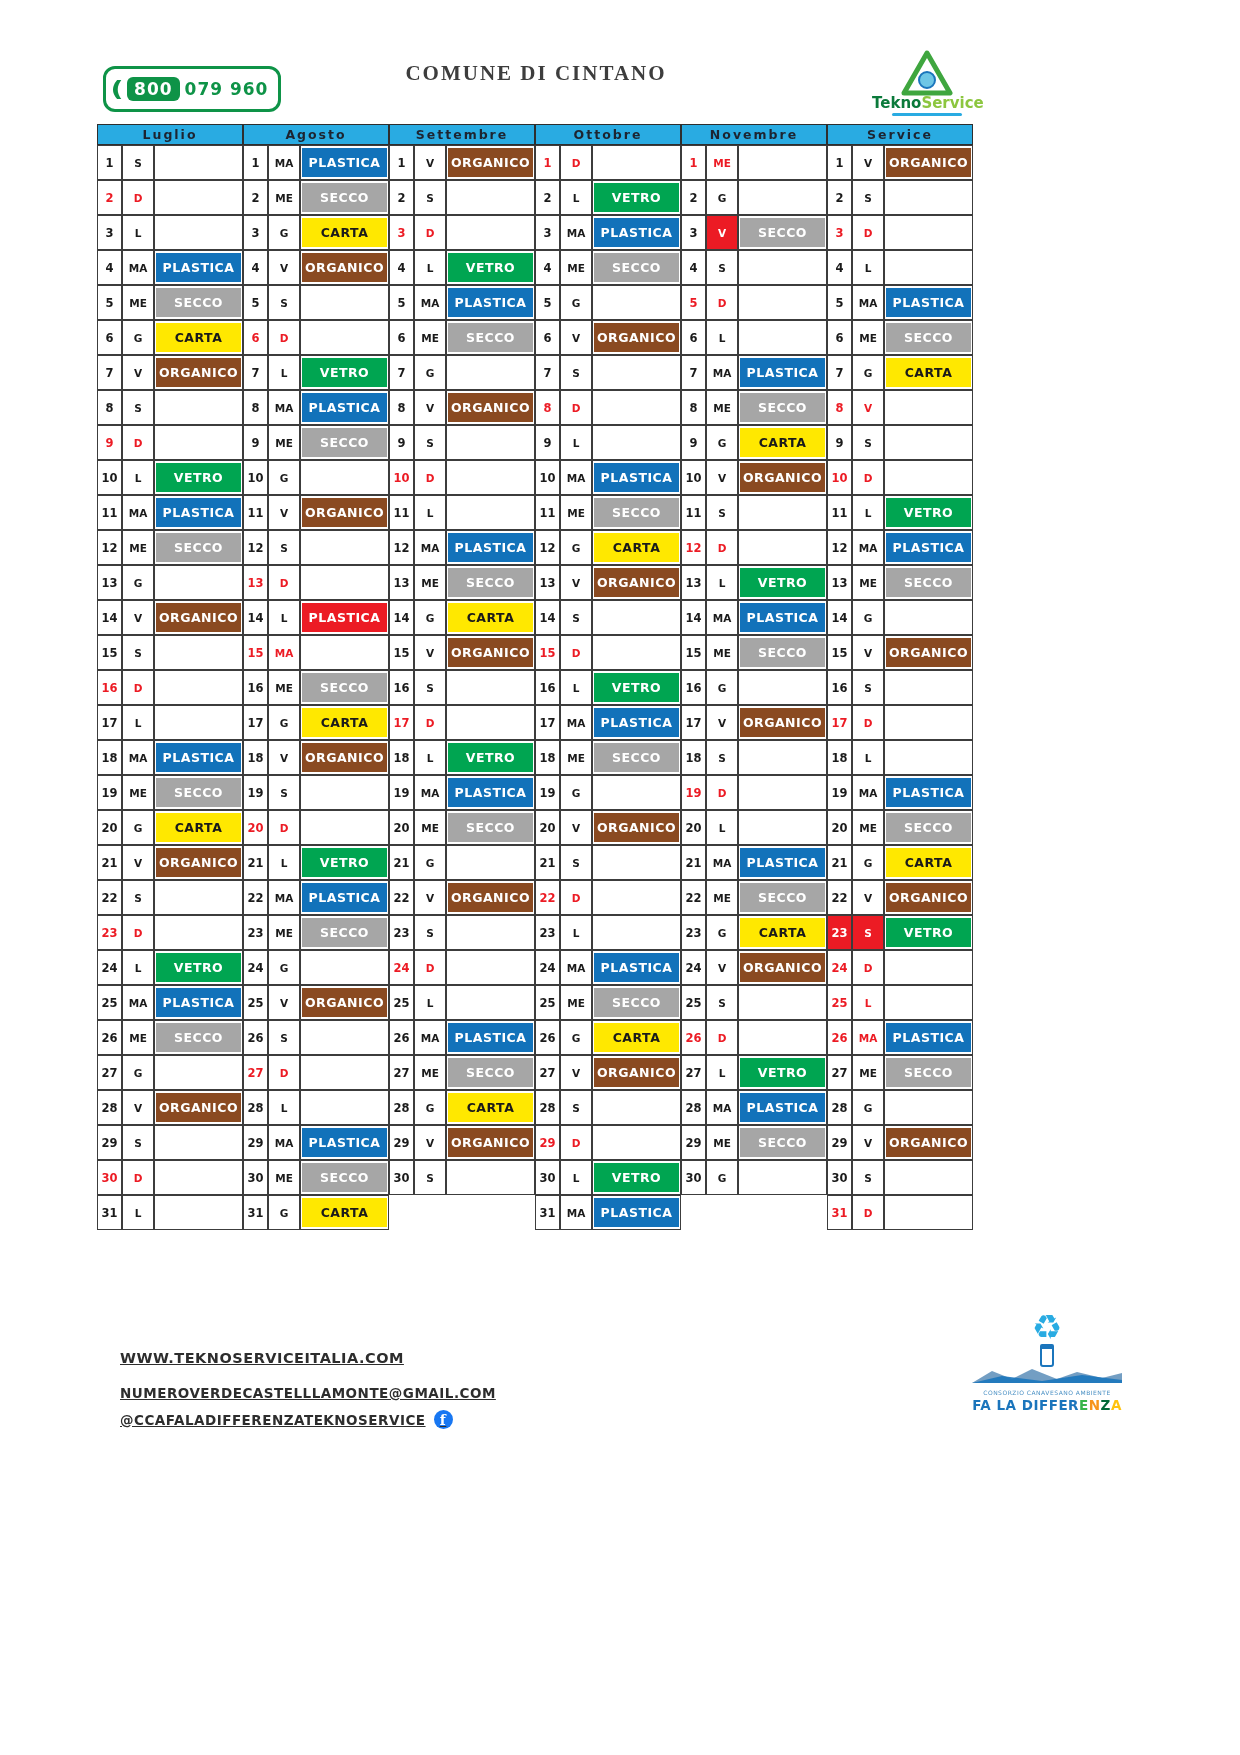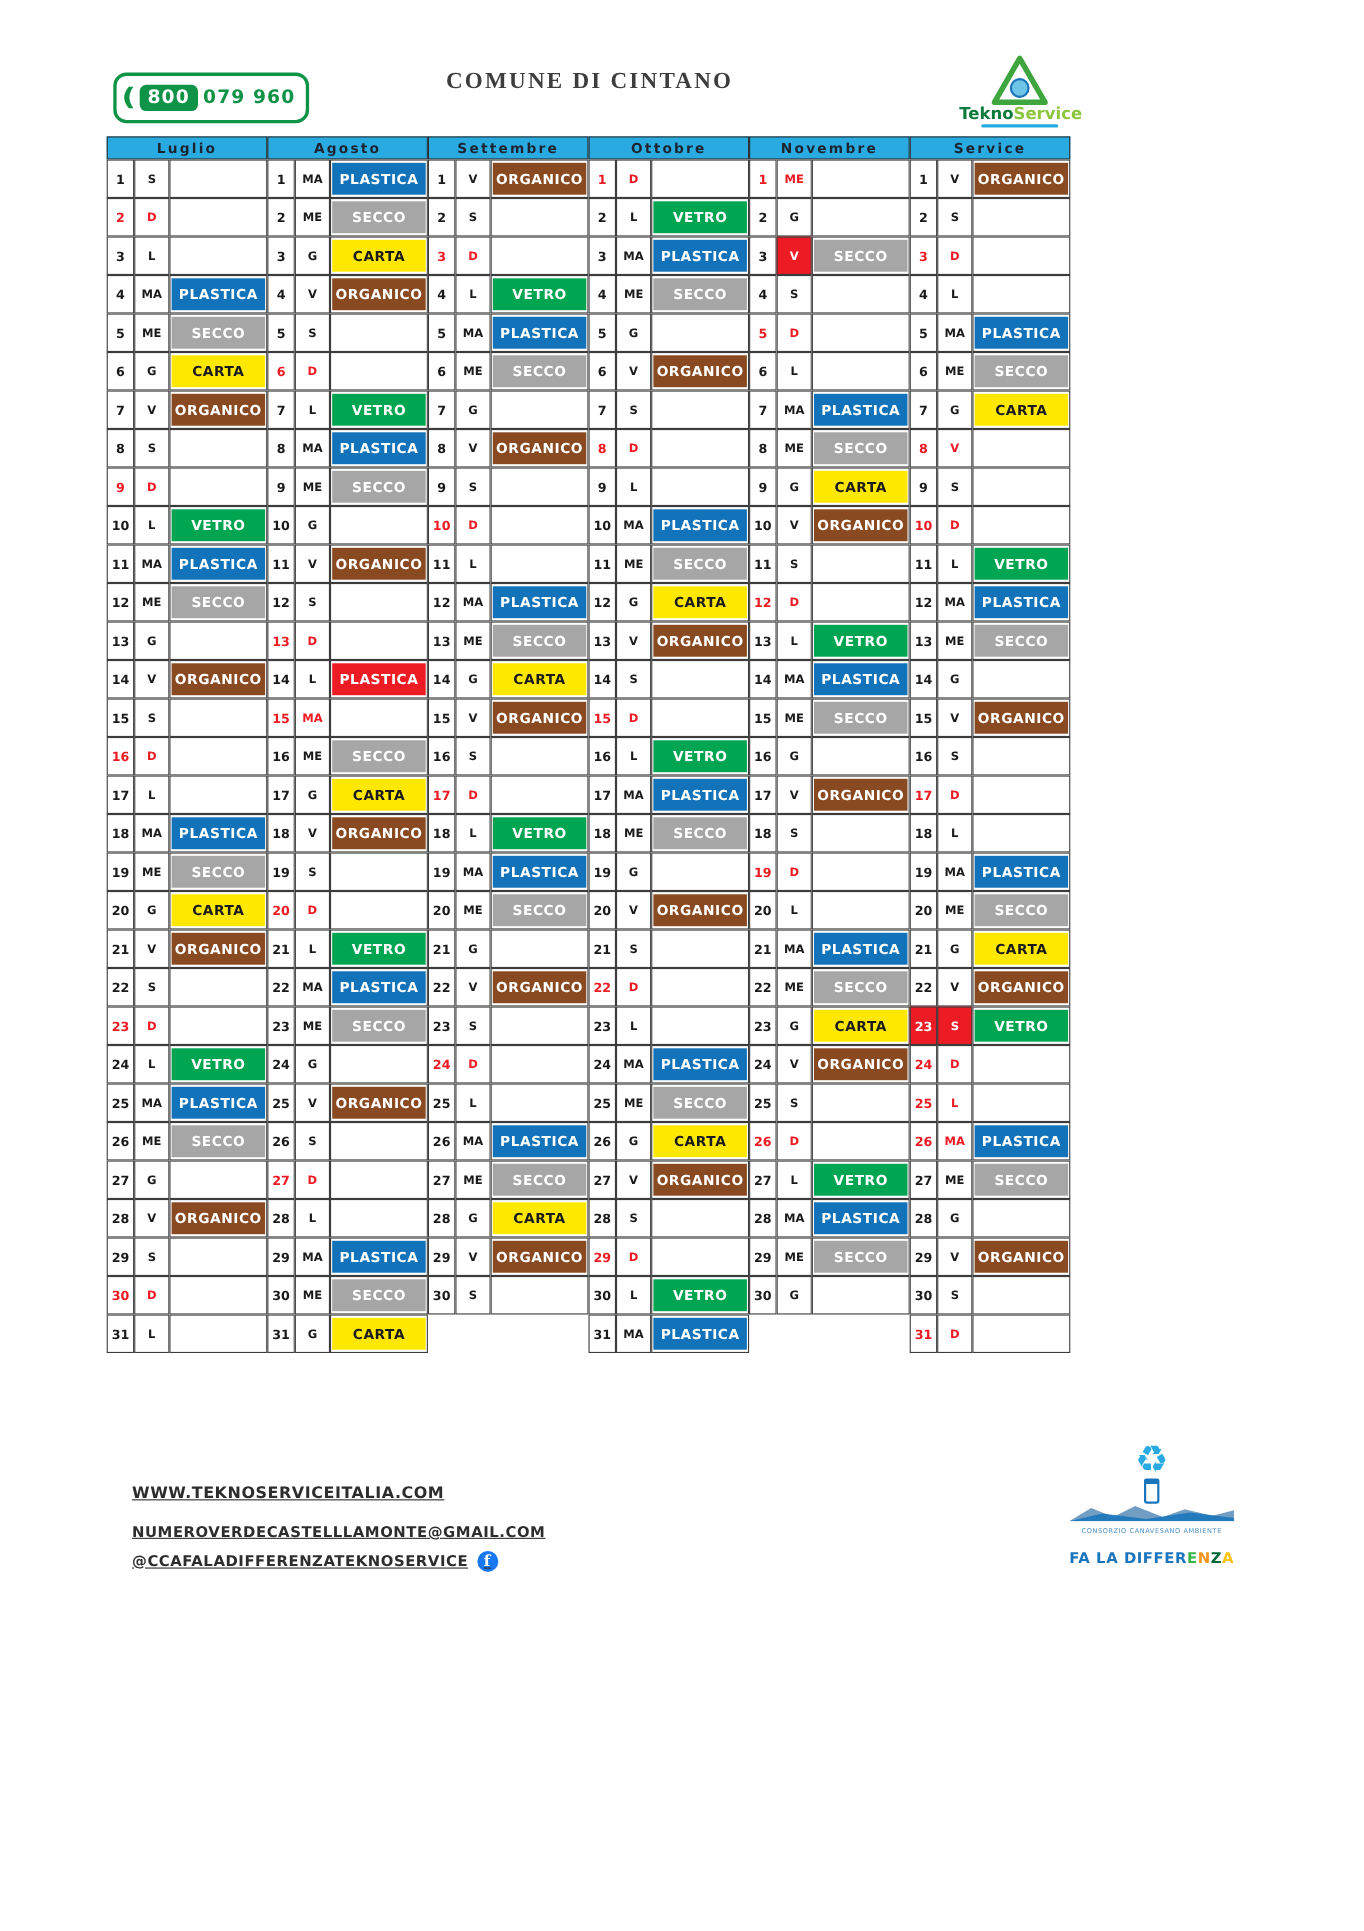--- a/index.html
+++ b/index.html
@@ -53,21 +53,21 @@
   .foot-social{top:1410px;font-size:13.5px;display:flex;align-items:center;gap:8px;}
   .fb-icon{width:19px;height:19px;border-radius:50%;background:#1877F2;color:#fff;
        display:inline-flex;align-items:center;justify-content:center;
        font-weight:bold;font-size:14px;font-family:"DejaVu Serif",serif;}
 
   .cca-logo{position:absolute;left:962px;top:1310px;width:170px;text-align:center;}
   .cca-recycle{color:#29ABE2;font-size:34px;line-height:1;}
   .cca-bottle{width:10px;height:16px;margin:0 auto;border:2px solid #1B75BC;border-radius:2px 2px 3px 3px;
        border-top-width:5px;}
   .cca-caption{font-size:6px;color:#4a90c4;letter-spacing:0.5px;margin-top:2px;}
-  .cca-title{font-size:13.5px;font-weight:800;letter-spacing:0.5px;color:#1B75BC;margin-top:13px;}
+  .cca-title{font-size:13.5px;font-weight:800;letter-spacing:0.5px;color:#1B75BC;margin-top:1px;}
   .cca-title .c1{color:#39B54A;} .cca-title .c2{color:#F7941D;}
   .cca-title .c3{color:#006838;} .cca-title .c4{color:#FFC20E;}
 </style>
 </head>
 <body>
 
 <div class="page">
 
   <div class="phone-badge">
     <span class="phone-glyph">(</span>

